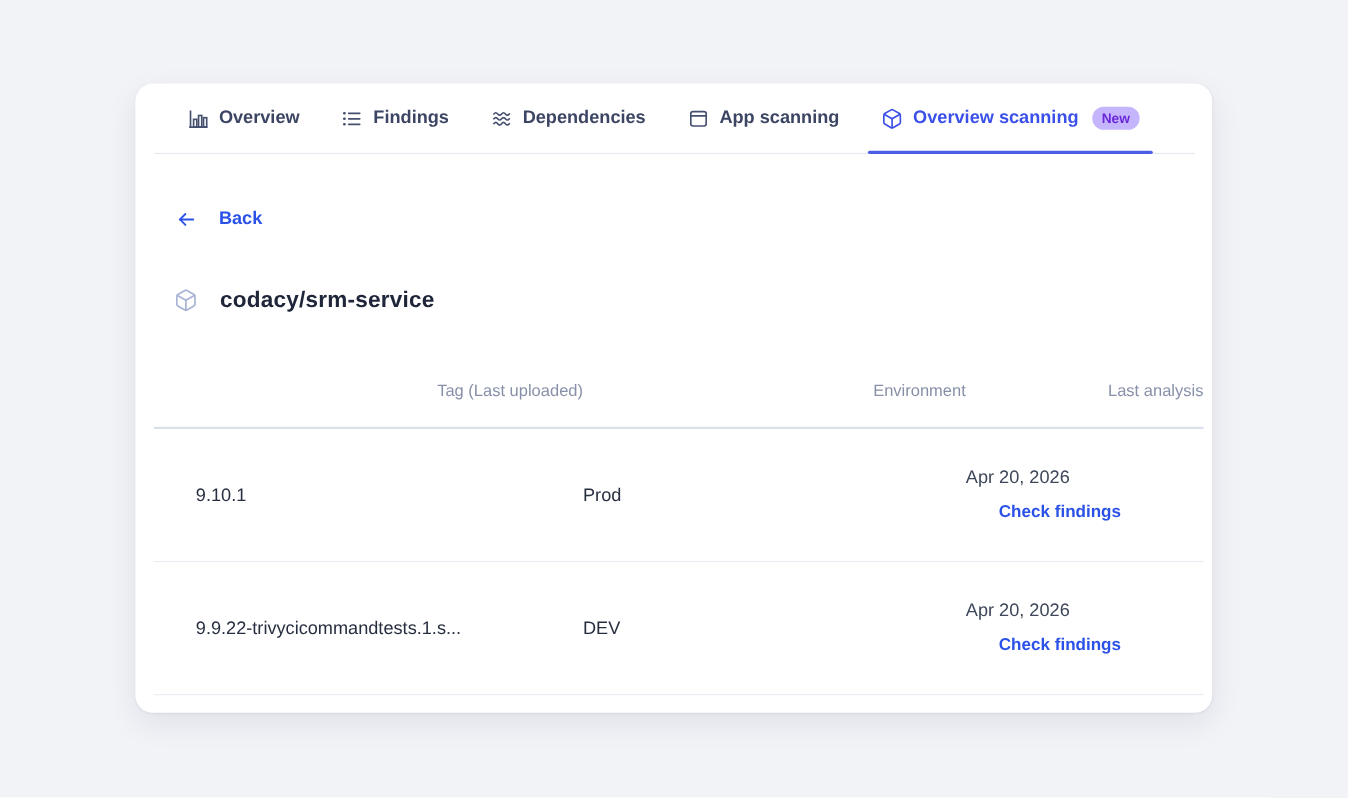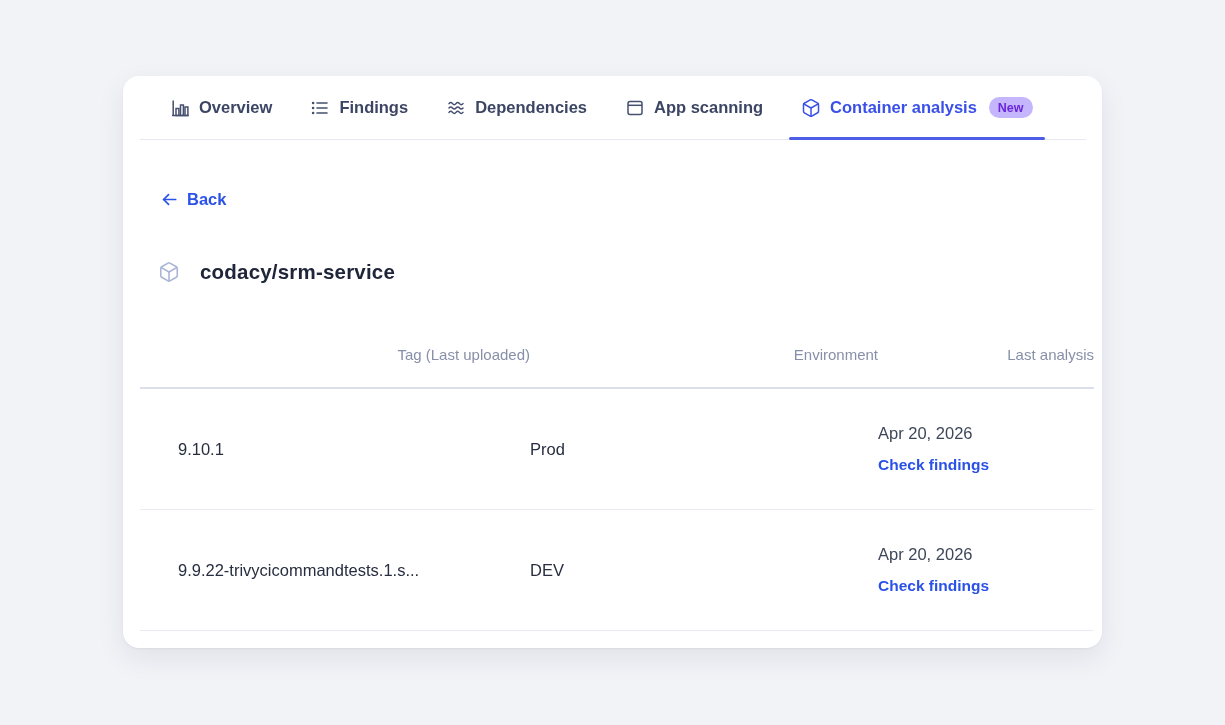--- a/index.html
+++ b/index.html
@@ -34,21 +34,21 @@
     content:""; position:absolute; left:-12px; right:-12px; bottom:-1px;
     height:3px; background:#4c5ee6; border-radius:2px;
   }
   .badge {
     background:#c4b5fd; color:#6b28d8;
     font-size:12.5px; font-weight:700;
     padding:4px 9px 3px; border-radius:999px; margin-left:3px;
   }
   
   .back {
-    display:inline-flex; align-items:center; gap:8px;
+    display:inline-flex; align-items:center; gap:20px;
     margin:50px 0 0 37px; color:#2a52e8;
     font-weight:700; font-size:16.5px; cursor:pointer;
   }
   .back .bicon { display:flex; }
   .title-row { display:flex; align-items:center; gap:20px; margin:47px 0 0 35px; }
   .title-icon { display:flex; color:#a9b4d6; }
   .title { font-size:20.5px; font-weight:700; color:#20263a; letter-spacing:.2px; }
   
   .table { margin:0 8px 0 17px; }
   .thead {
@@ -58,21 +58,21 @@
     color:#8790a8; font-size:15px;text-align:right;
   }
   .trow {
     display:grid; grid-template-columns:352px 348px 1fr;
     padding-left:38px; align-items:center; height:121px;
     border-bottom:1px solid #e9ecf2;
     color:#272e3f; font-size:16.5px; cursor:pointer;
   }
   .cell-analysis { display:flex; flex-direction:column; gap:13px; }
   .date { color:#3e4759; }
-  .link { color:#2a52e8; font-weight:700; font-size:15.5px; cursor:pointer; }
+  .link { color:#2a52e8; font-weight:700; font-size:15.5px; cursor:pointer;margin-left:30px; }
   svg { display:block; }
 </style>
 </head>
 <body>
 
 <div class="card">
 
   
   <div class="tabbar">
     <div class="tab">
@@ -116,21 +116,21 @@
       <span class="tlabel">App scanning</span>
     </div>
     <div class="tab active">
       <span class="ticon">
         <svg width="20" height="20" viewBox="0 0 24 24" fill="none" stroke="currentColor" stroke-width="1.8" stroke-linejoin="round">
           <path d="M21 16V8a2 2 0 0 0-1-1.73l-7-4a2 2 0 0 0-2 0l-7 4A2 2 0 0 0 3 8v8a2 2 0 0 0 1 1.73l7 4a2 2 0 0 0 2 0l7-4A2 2 0 0 0 21 16z"></path>
           <path d="M3.27 6.96 12 12.01l8.73-5.05"></path>
           <path d="M12 22.08V12"></path>
         </svg>
       </span>
-      <span class="tlabel">Container analysis</span>
+      <span class="tlabel">Overview scanning</span>
       <span class="badge">New</span>
     </div>
   </div>
 
   
   <div class="back">
     <span class="bicon">
       <svg width="19" height="19" viewBox="0 0 20 20" fill="none" stroke="currentColor" stroke-width="1.8" stroke-linecap="round" stroke-linejoin="round">
         <path d="M16.5 10H3.8"></path>
           <path d="M9 4.8 3.8 10 9 15.2"></path>

